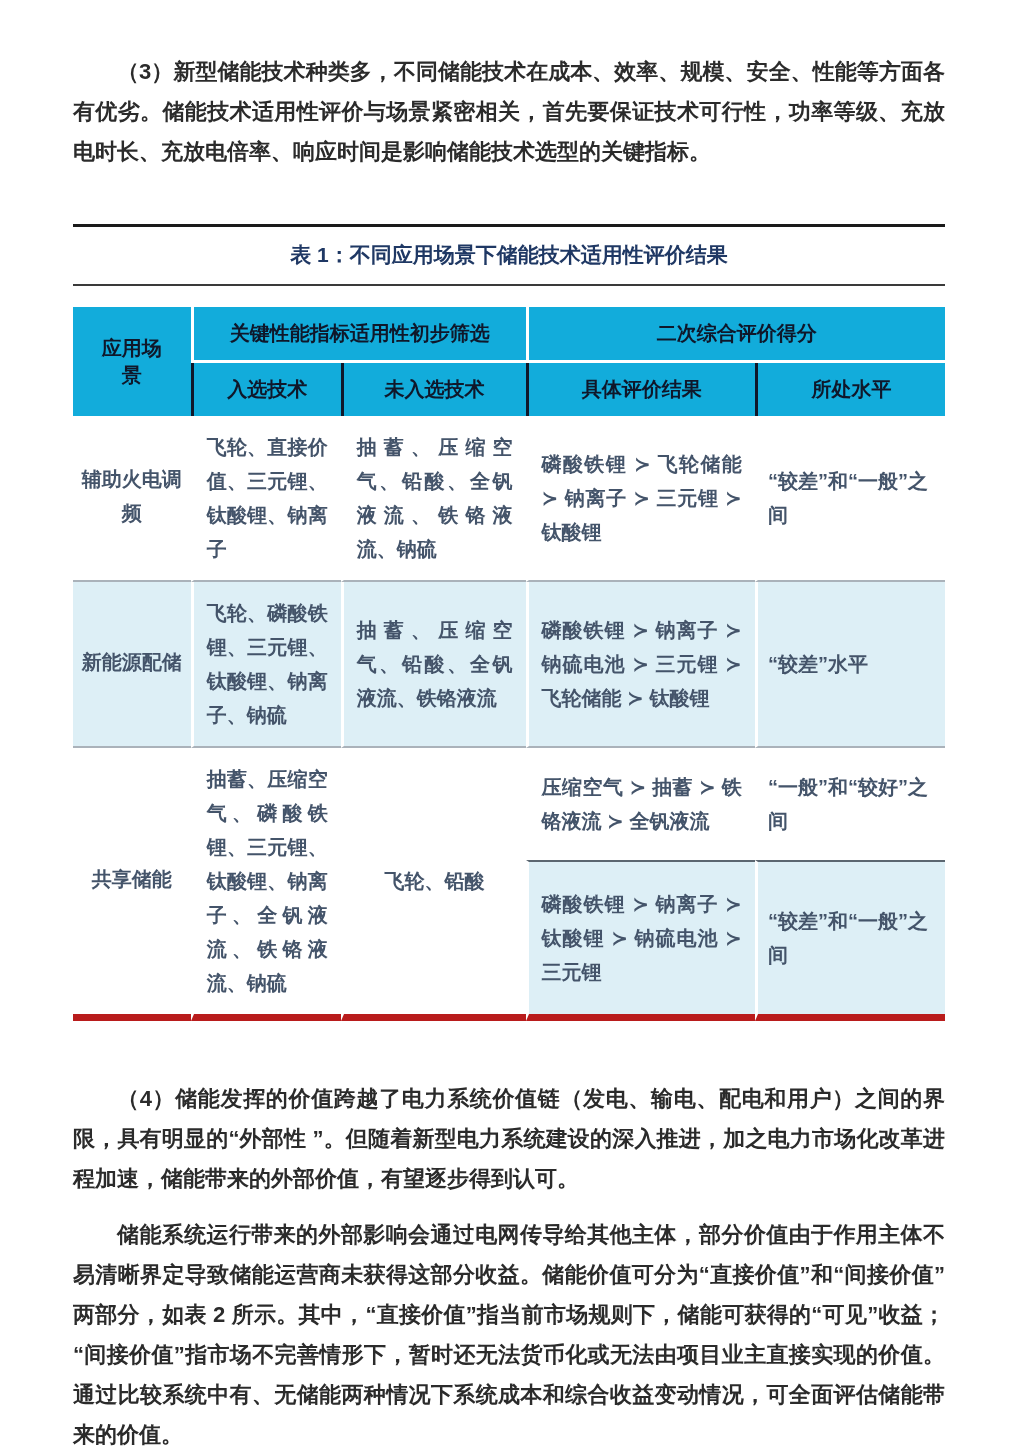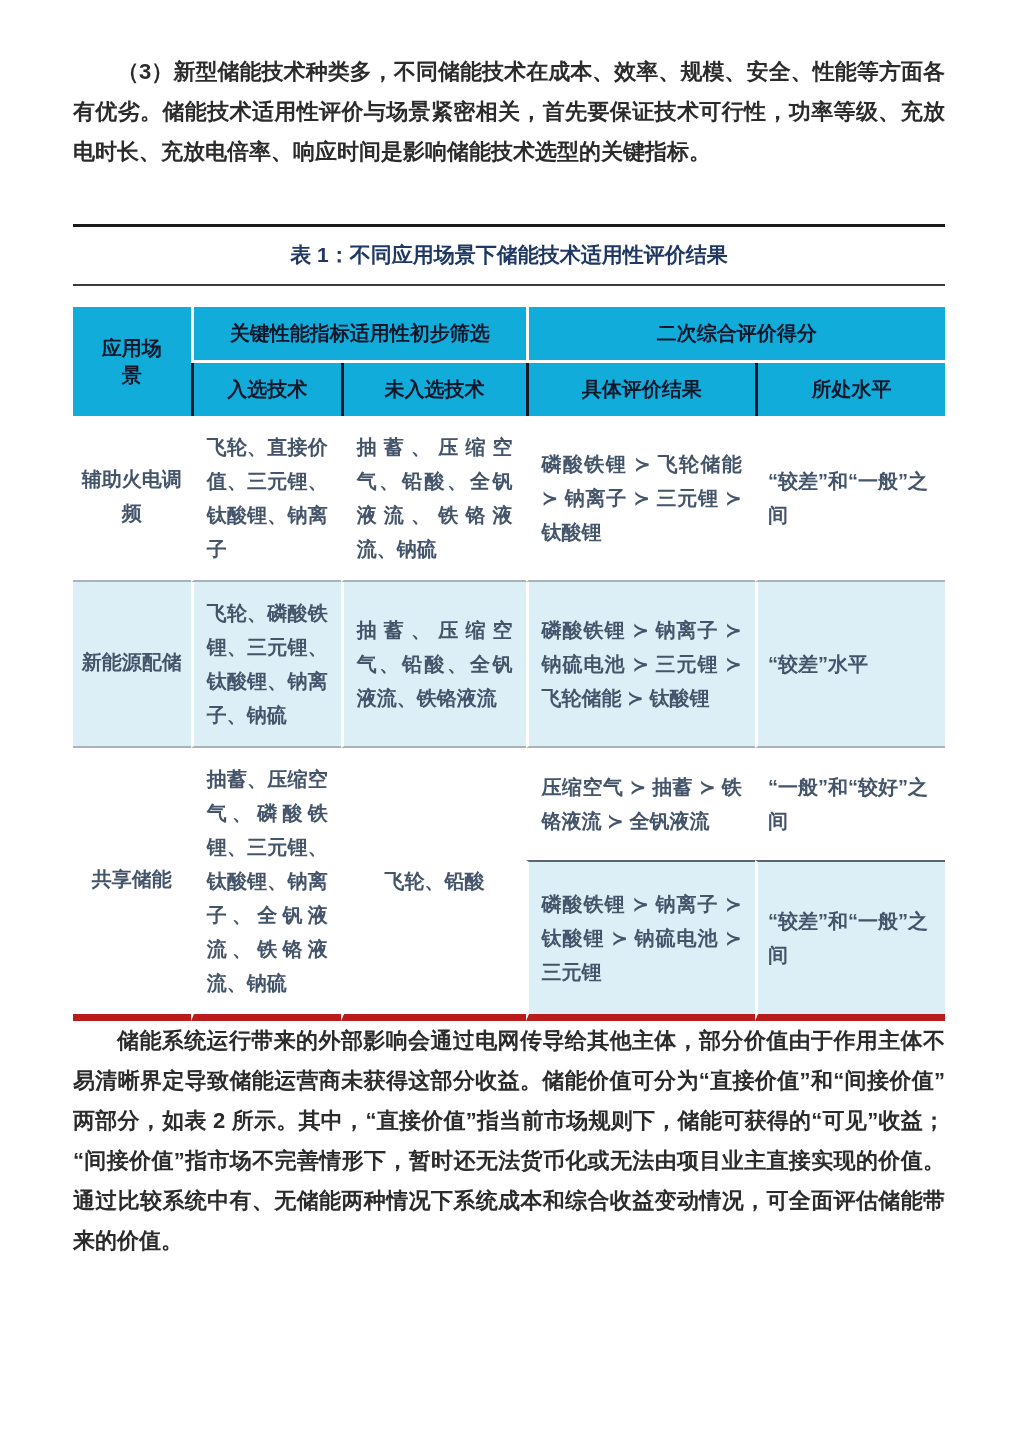--- a/index.html
+++ b/index.html
@@ -141,16 +141,17 @@
         <td class="c5">“一般”和“较好”之间</td>
       </tr>
       <tr class="r3b">
         <td class="c4 tbl-bottom">磷酸铁锂 ≻ 钠离子 ≻ 钛酸锂 ≻ 钠硫电池 ≻ 三元锂</td>
         <td class="c5 tbl-bottom">“较差”和“一般”之间</td>
       </tr>
     </tbody>
   </table>
 
 
+  <p class="para gap-lg">（4）储能发挥的价值跨越了电力系统价值链（发电、输电、配电和用户）之间的界限，具有明显的“外部性 ”。但随着新型电力系统建设的深入推进，加之电力市场化改革进程加速，储能带来的外部价值，有望逐步得到认可。</p>
 
   <p class="para">储能系统运行带来的外部影响会通过电网传导给其他主体，部分价值由于作用主体不易清晰界定导致储能运营商未获得这部分收益。储能价值可分为“直接价值”和“间接价值”两部分，如表 2 所示。其中，“直接价值”指当前市场规则下，储能可获得的“可见”收益；“间接价值”指市场不完善情形下，暂时还无法货币化或无法由项目业主直接实现的价值。通过比较系统中有、无储能两种情况下系统成本和综合收益变动情况，可全面评估储能带来的价值。</p>
 
 </main>
 
 </body></html>

